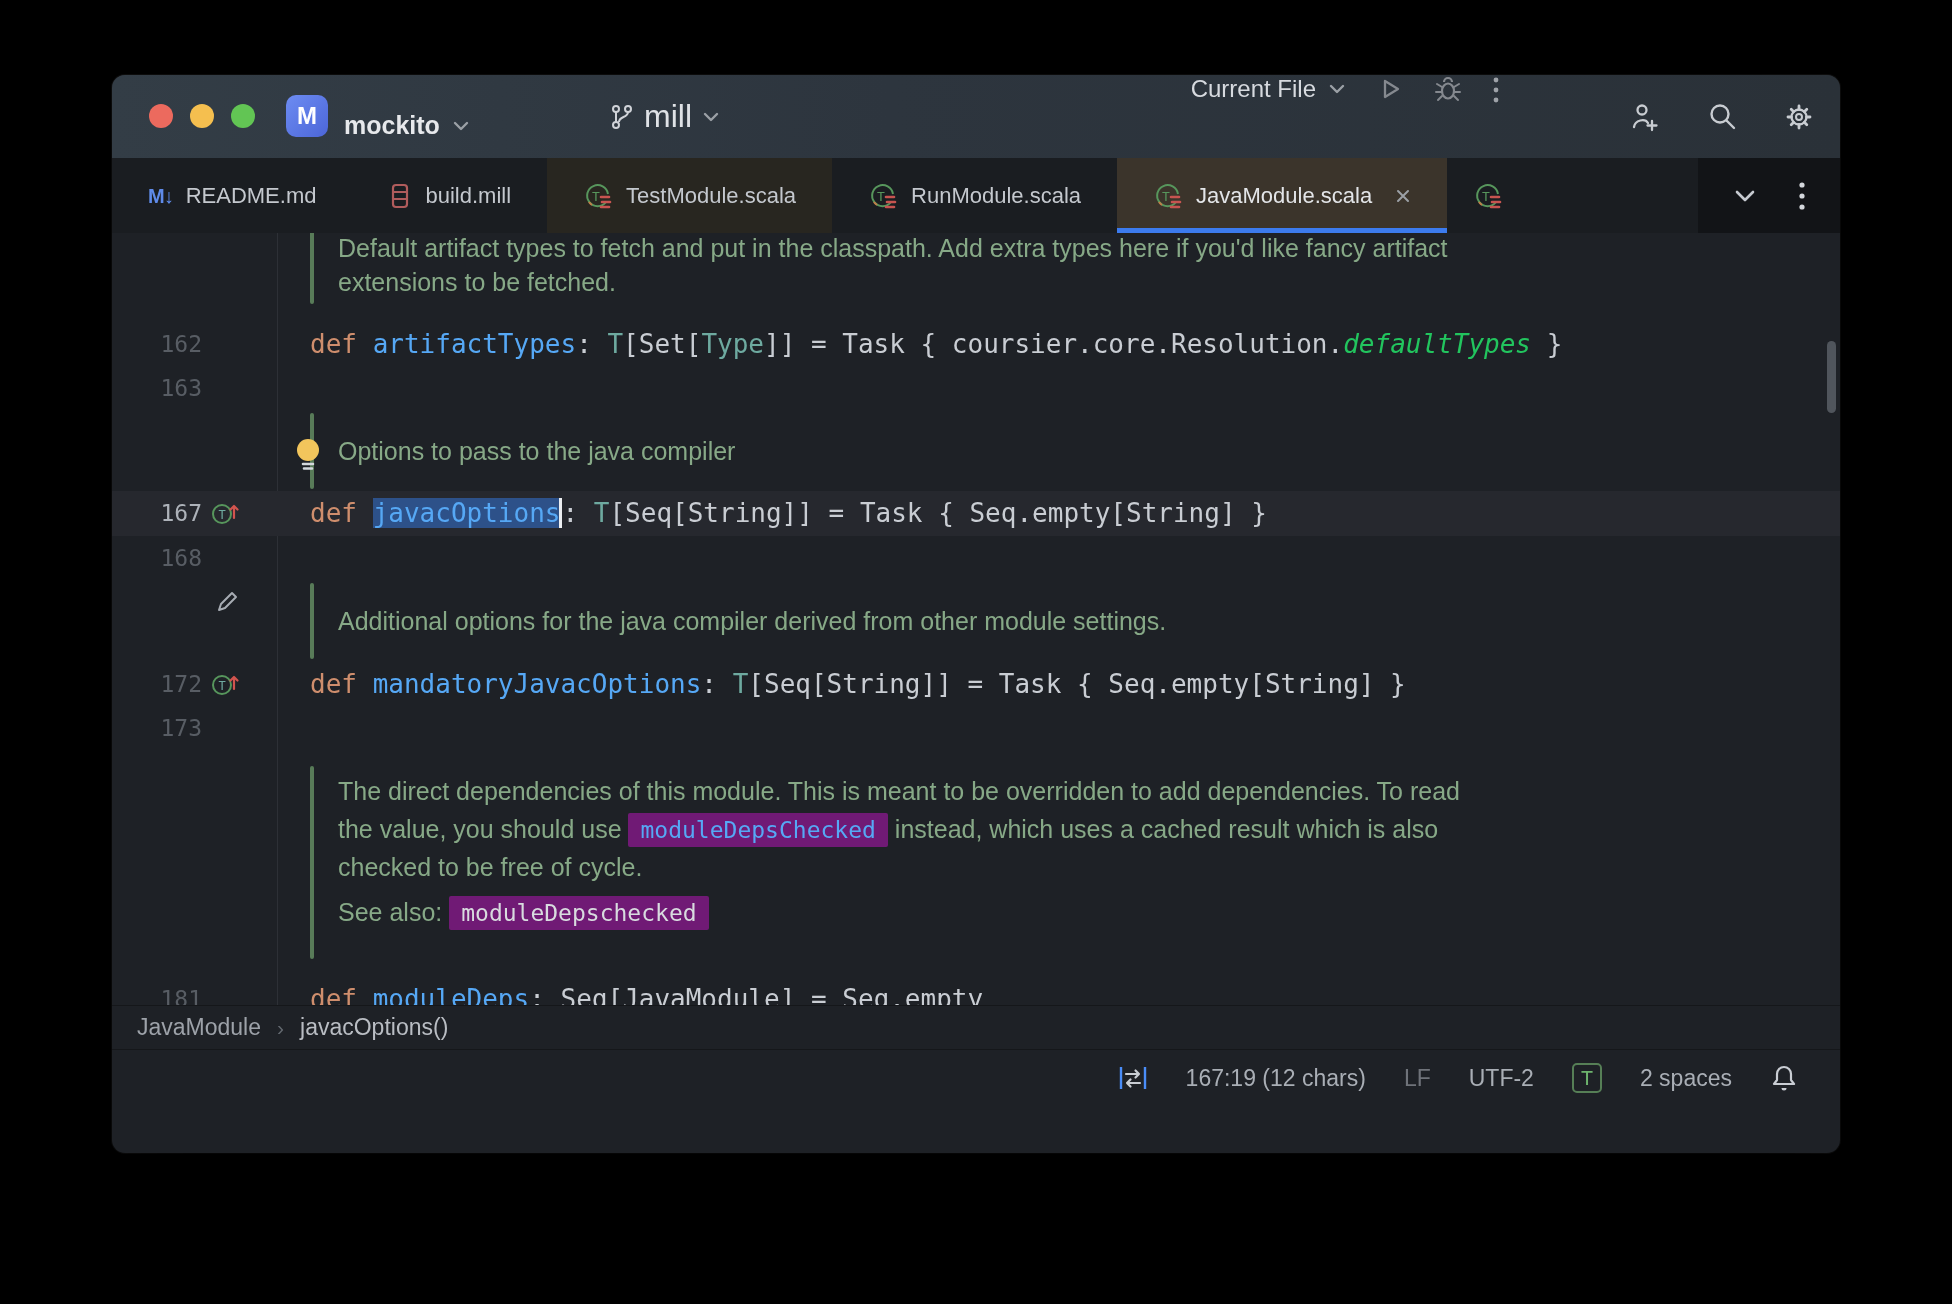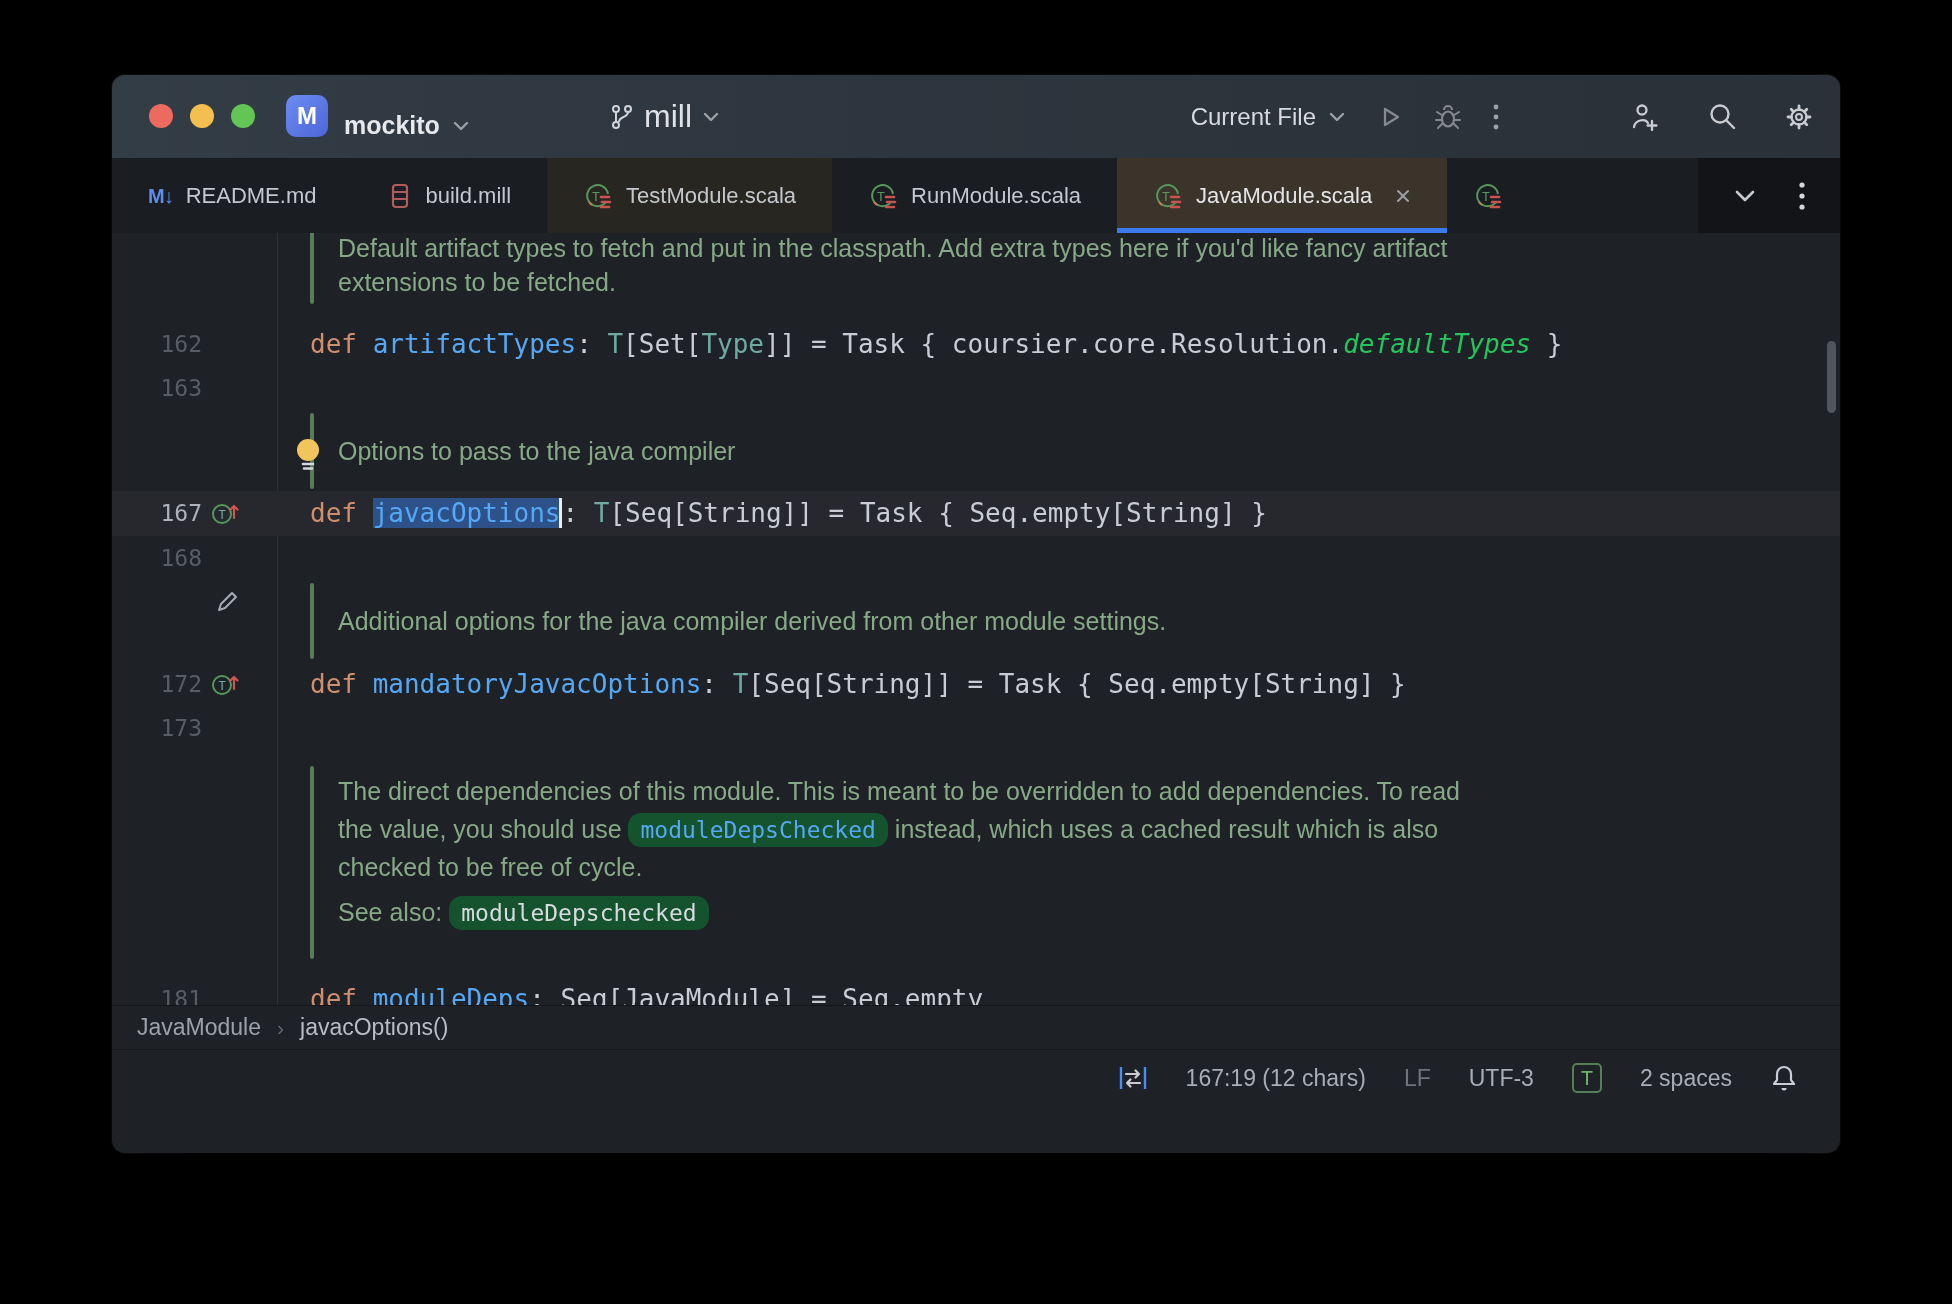--- a/index.html
+++ b/index.html
@@ -16,21 +16,21 @@
   .traffic { position:absolute; top:29px; width:24px; height:24px; border-radius:50%; }
   .t-red{ left:37px; background:#ec6a5e;} .t-yellow{ left:78px; background:#f5bf4f;}
   .t-green{ left:119px; background:#62c554;}
   .proj-icon { position:absolute; left:174px; top:20px; width:42px; height:42px; border-radius:10px;
                background:linear-gradient(135deg,#6d8cf2,#4c66d8); color:#fff; font-size:24px;
                font-weight:bold; display:flex; align-items:center; justify-content:center; }
   .proj-name { position:absolute; left:232px; top:9px; height:83px; display:flex; align-items:center;
                gap:12px; color:#e7e9ec; font-size:25px; font-weight:600; }
   .branch-wrap { position:absolute; left:498px; top:0; height:83px; display:flex; align-items:center;
                  gap:10px; color:#dfe2e6; font-size:32px; }
-  .run-cluster { position:absolute; right:340px; top:0; height:83px; display:flex; align-items:center; gap:30px; }
+  .run-cluster { position:absolute; right:340px; top:0; height:83px; display:flex; align-items:flex-start; gap:30px; }
   .run-config { display:flex; align-items:center; gap:12px; color:#d7dadf; font-size:24px; }
   .right-cluster { position:absolute; right:25px; top:0; height:83px; display:flex; align-items:center; gap:45px; }
   .icon-btn { display:flex; align-items:center; justify-content:center; position:relative; }
 
   
   .tabbar { height:75px; background:#1a1d21; display:flex; align-items:stretch; }
   .tab { display:flex; align-items:center; gap:13px; padding:0 36px; color:#c4c8ce; font-size:22px;
          position:relative; white-space:nowrap; }
   .tab.tinted { background:#282620; }
   .tab.active { background:#3b342b; color:#e3e5e8; }
@@ -65,21 +65,21 @@
   .codeText { position:absolute; left:198px; font:26px/45px "DejaVu Sans Mono", monospace;
               white-space:pre; color:#c9cdd3; }
   .docText { position:absolute; left:226px; font:25px/38px "Liberation Sans", sans-serif;
              color:#87a987; white-space:pre; }
   .tok-kw{ color:#cf8e6d; } .tok-fn{ color:#56a8f5; } .tok-ty{ color:#6eaaa0; }
   .tok-pl{ color:#c9cdd3; } .tok-it{ color:#22c55e; font-style:italic; }
   .tok-doc{ color:#87a987; }
   .sel { background:#2d5189; }
   .caret { display:inline-block; width:3px; height:30px; background:#eceef1;
            vertical-align:-6px; margin-left:-1px; }
-  .chip { font:23px "DejaVu Sans Mono", monospace; background:#14532d; border-radius:13px;
+  .chip { font:23px "DejaVu Sans Mono", monospace; background:#701a75; border-radius:2px;
           padding:4px 12px; }
   .chip-blue{ color:#56a8f5; } .chip-white{ color:#d8dbdf; }
   .docbar { position:absolute; left:198px; width:4px; background:#587b58; border-radius:2px; }
   .bulb { position:absolute; left:182px; width:28px; height:44px; z-index:2; }
   .pencil { position:absolute; left:102px; width:28px; height:28px; }
   .gicon { position:absolute; left:98px; top:50%; transform:translateY(-50%); width:30px; height:30px; }
   .scroll-thumb { position:absolute; right:4px; top:108px; width:9px; height:72px;
                   background:#50555c; border-radius:5px; }
 
   
@@ -394,21 +394,21 @@
       <span class="icon-btn">
           <svg width="30" height="28" viewBox="0 0 30 28">
             <line x1="3" y1="3" x2="3" y2="25" stroke="#4a8df8" stroke-width="2.4"></line>
             <line x1="27" y1="3" x2="27" y2="25" stroke="#4a8df8" stroke-width="2.4"></line>
             <path d="M8 10 H21 M17.5 6.5 L21 10 L17.5 13.5" fill="none" stroke="#c9cdd3" stroke-width="2.2" stroke-linecap="round" stroke-linejoin="round"></path>
             <path d="M22 19 H9 M12.5 15.5 L9 19 L12.5 22.5" fill="none" stroke="#c9cdd3" stroke-width="2.2" stroke-linecap="round" stroke-linejoin="round"></path>
           </svg>
         </span>
       <span>167:19 (12 chars)</span>
       <span class="dim">LF</span>
-      <span>UTF-3</span>
+      <span>UTF-2</span>
       <span class="scope-badge">T</span>
       <span>2 spaces</span>
       <span class="icon-btn">
           <svg width="28" height="30" viewBox="0 0 28 30">
             <path d="M14 4 a7 7 0 0 1 7 7 v6 l3 4 H4 l3 -4 v-6 a7 7 0 0 1 7 -7 Z" fill="none" stroke="#c9cdd3" stroke-width="2.2" stroke-linejoin="round"></path>
             <path d="M11.5 25 a2.5 2.5 0 0 0 5 0" fill="#c9cdd3"></path>
           </svg>
         </span>
     </div>
   </div>

